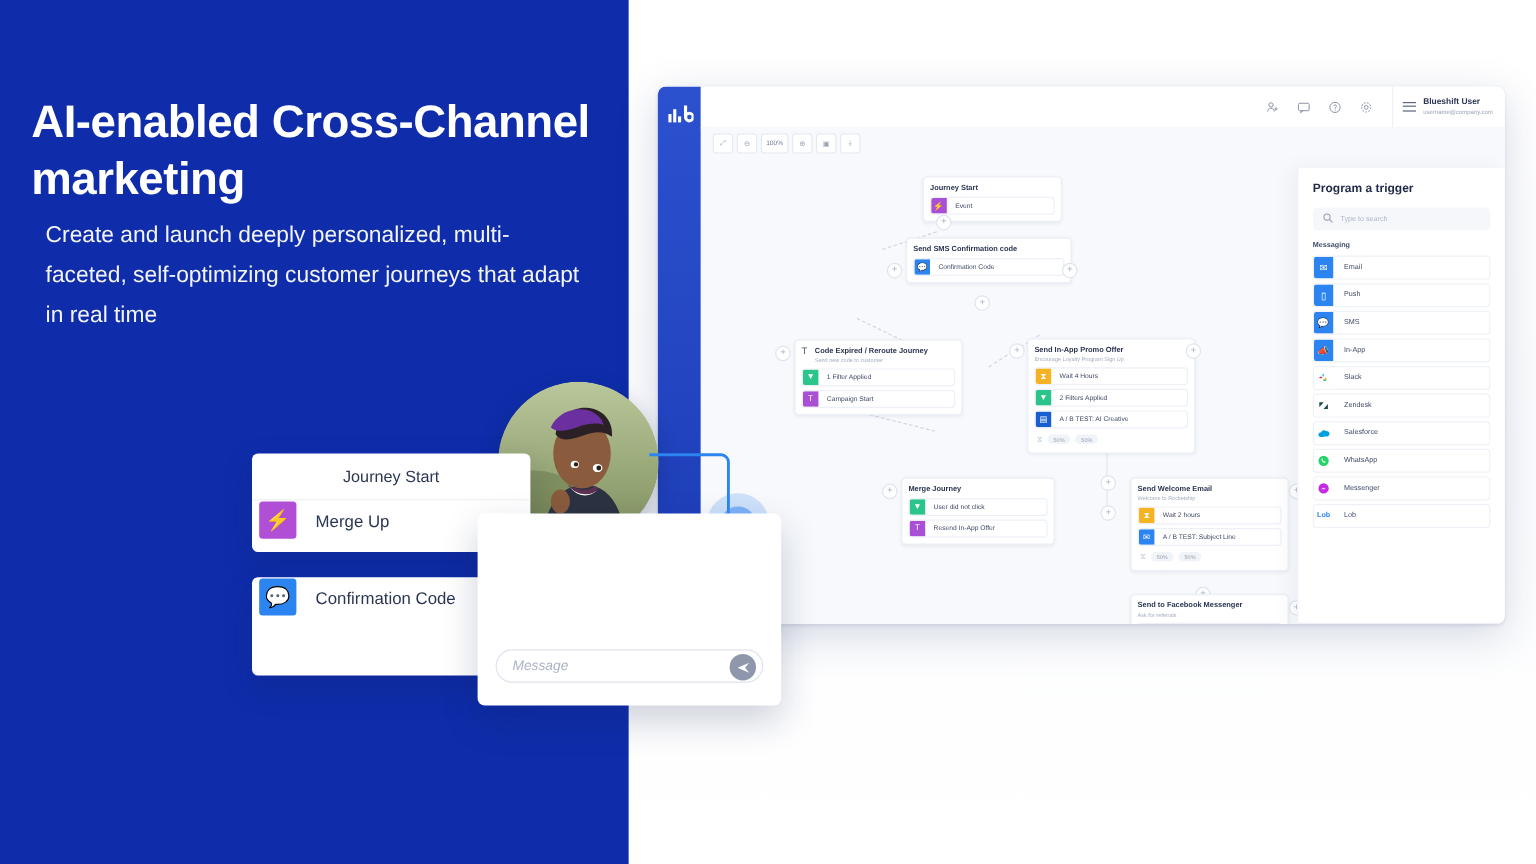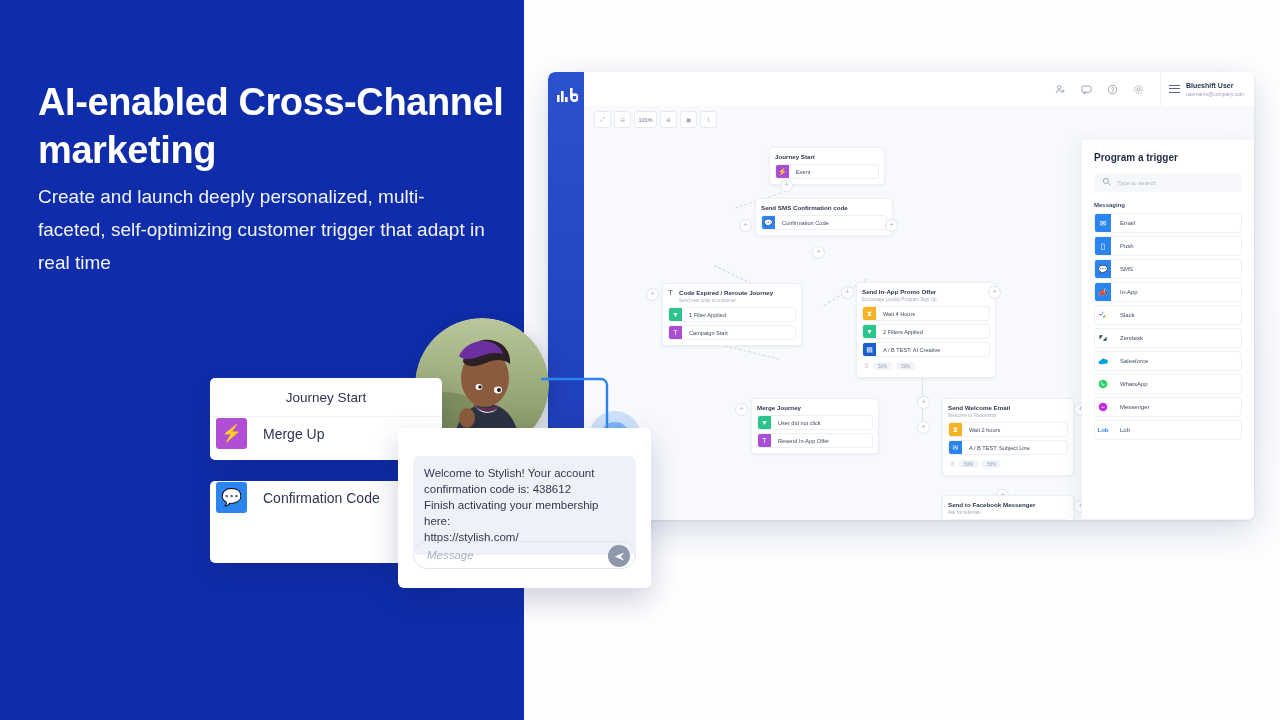--- a/index.html
+++ b/index.html
@@ -7,21 +7,21 @@
     width:1280px;height:720px;overflow:hidden;position:relative;
     font-family:"Liberation Sans", sans-serif;
     background:#ffffff;
   }
   
   #hero-panel{
     position:absolute;left:0;top:0;width:524px;height:720px;
     background:#0f2daa;
   }
   #hero-title{
-    position:absolute;left:38px;top:78px;width:480px;
+    position:absolute;left:26px;top:78px;width:480px;
     color:#ffffff;font-size:38px;line-height:48px;font-weight:bold;
     letter-spacing:-0.4px;
   }
   #hero-sub{
     position:absolute;left:38px;top:180px;width:450px;
     color:#f2f4fb;font-size:19px;line-height:33px;font-weight:normal;
   }
 
   
   #right-bg{
@@ -201,21 +201,21 @@
   #send-btn{
     position:absolute;right:5px;top:3px;width:22px;height:22px;border-radius:50%;
     background:#8e97ac;display:flex;align-items:center;justify-content:center;color:#fff;
   }
 </style>
 </head>
 <body>
 
 <div id="hero-panel">
   <div id="hero-title">AI-enabled Cross-Channel marketing</div>
-  <div id="hero-sub">Create and launch deeply personalized, multi-faceted, self-optimizing customer trigger that adapt in real time</div>
+  <div id="hero-sub">Create and launch deeply personalized, multi-faceted, self-optimizing customer journeys that adapt in real time</div>
 </div>
 
 <div id="right-bg"></div>
 
 <div id="app-window">
 
   <div id="app-sidebar">
     <svg id="app-logo" viewBox="0 0 22 20">
       <rect x="1" y="9" width="2.6" height="7" fill="#fff"></rect>
       <rect x="5" y="5" width="2.6" height="11" fill="#fff"></rect>
@@ -529,26 +529,20 @@
 </div>
 
 <div class="fg-card" style="left:210px;top:481px;width:232px;height:82px;">
   <div class="fg-row">
     <div class="sq" style="background:#2b84f0;">💬</div>
     <div class="lbl">Confirmation Code</div>
   </div>
 </div>
 
 <div id="chat-card">
-  <div id="chat-bubble">
-    <p>Welcome to Stylish! Your account</p>
-    <p>confirmation code is: 438612</p>
-    <p>Finish activating your membership here:</p>
-    <p id="chat-link">https://stylish.com/</p>
-  </div>
   <div id="msg-input">
     <span id="msg-placeholder">Message</span>
     <div id="send-btn">
       <svg viewBox="0 0 16 16" width="11" height="11">
           <path d="M1 8l14-6-5 6 5 6z" fill="#fff"></path>
         </svg>
     </div>
   </div>
 </div>
 

